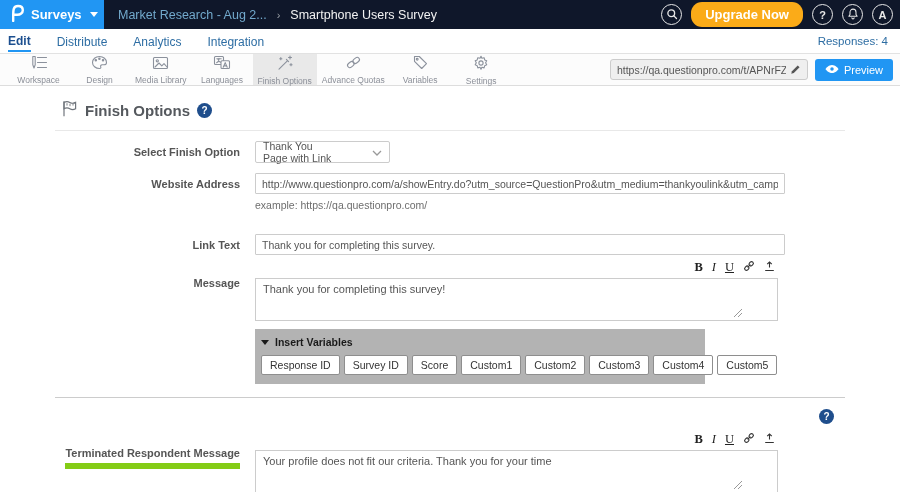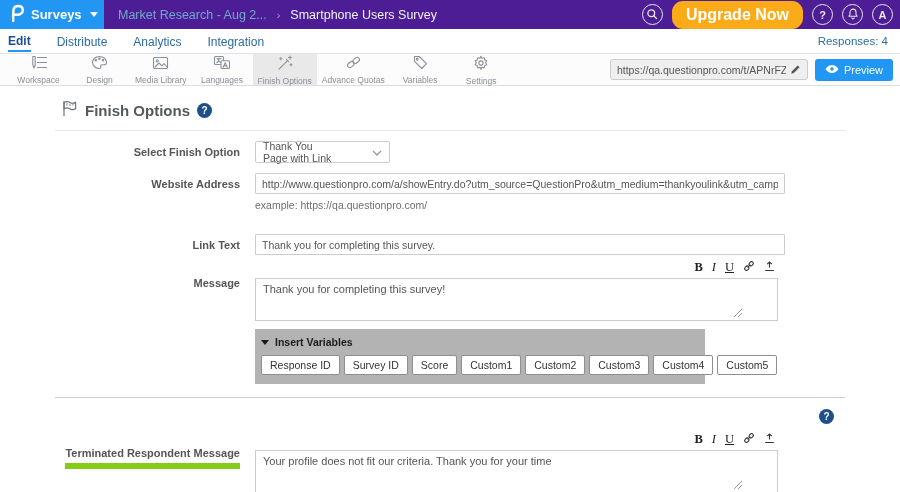--- a/index.html
+++ b/index.html
@@ -1,35 +1,35 @@
 <!DOCTYPE html>
 <html><head>
 <meta charset="utf-8">
 <style>
   * { margin:0; padding:0; box-sizing:border-box; }
   html,body { width:900px; height:492px; background:#fff; overflow:hidden;
     font-family:"Liberation Sans", sans-serif; }
 
   
-  .topbar { height:29px; background:#4c1d95; display:flex; align-items:stretch; }
+  .topbar { height:29px; background:#0f172a; display:flex; align-items:stretch; }
   .brand { width:104px; background:#2196f3; display:flex; align-items:center;
     padding:0 8px 0 10px; gap:7px; cursor:pointer; }
   .brand svg { flex:0 0 auto; }
   .brand-label { color:#fff; font-size:13px; font-weight:bold; }
   .brand-caret { width:0; height:0; border-left:4px solid transparent;
     border-right:4px solid transparent; border-top:5px solid #fff; margin-left:1px; }
   .crumbs { display:flex; align-items:center; gap:10px; margin-left:14px; font-size:12.5px; }
   .crumb-folder { color:#72a9cc; cursor:pointer; }
   .crumb-sep { color:#9aa0a6; font-size:11px; }
   .crumb-survey { color:#f2f2f2; }
   .top-actions { margin-left:auto; display:flex; align-items:center; gap:9px; padding-right:7px; }
   .circle-btn { width:21px; height:21px; border:1.5px solid #e8e8e8; border-radius:50%;
     display:flex; align-items:center; justify-content:center; color:#e8e8e8;
     font-size:11px; font-weight:bold; cursor:pointer; }
-  .upgrade-btn { background:#fbab18; color:#fff; font-size:16px; font-weight:bold;
+  .upgrade-btn { background:#fbab18; color:#fff; font-size:13px; font-weight:bold;
     border:none; border-radius:11px; padding:5px 14px; cursor:pointer; }
 
   
   .tabs { height:25px; background:#fff; border-bottom:1px solid #e2e2e2;
     display:flex; align-items:center; padding:0 12px 0 8px; }
   .tab { font-size:12px; color:#2d6da3; margin-right:26px; cursor:pointer;
     padding:4px 0 2px; }
   .tab.active { color:#1c4f8f; font-weight:bold; border-bottom:2px solid #2196f3; }
   .responses { margin-left:auto; font-size:11.5px; color:#2d6da3; }
 

